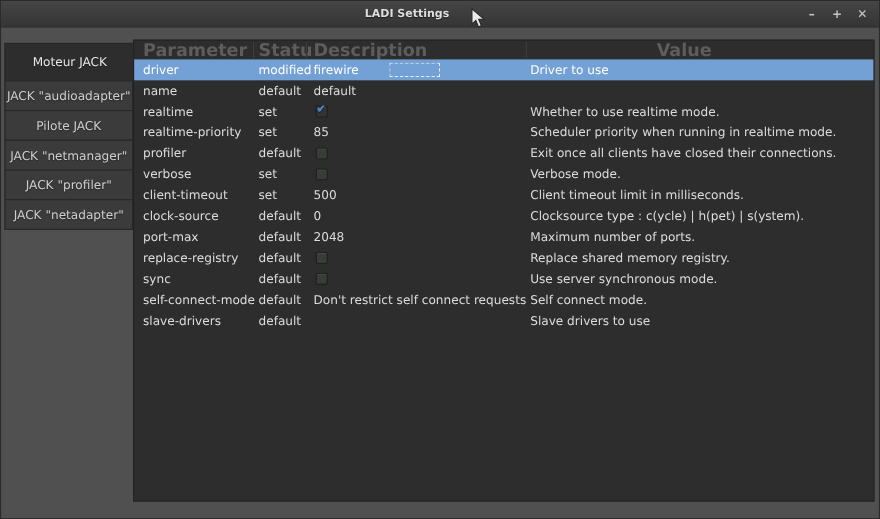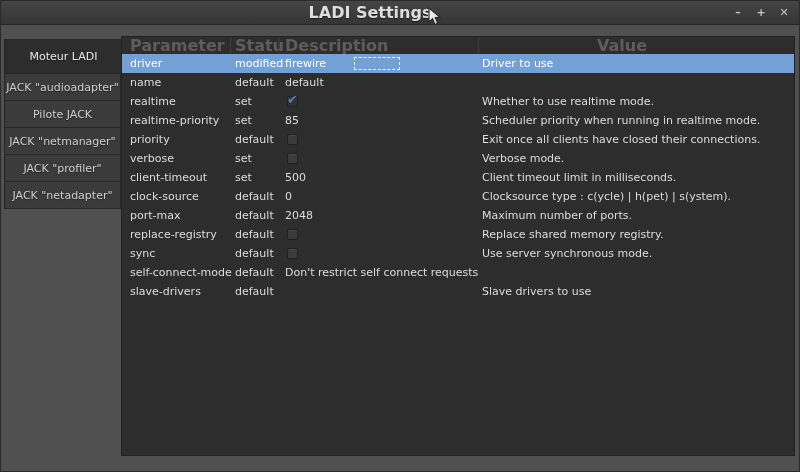--- a/index.html
+++ b/index.html
@@ -10,21 +10,21 @@
     -webkit-font-smoothing:antialiased;
   }
   
   .titlebar{
     position:absolute;left:0;top:0;right:0;height:23px;
     background:linear-gradient(#454545,#353535);
     border-bottom:1px solid #262626;
   }
   .titlebar .title{
     position:absolute;left:0;right:60px;top:0;height:23px;line-height:23px;
-    text-align:center;font-size:16px;font-weight:bold;color:#dedede;
+    text-align:center;font-size:10px;font-weight:bold;color:#dedede;
     text-shadow:0 1px 1px rgba(0,0,0,.55);
   }
   .win-controls{position:absolute;right:8px;top:0;height:23px;display:flex;align-items:center;gap:9px;}
   .win-btn{
     width:14px;height:14px;line-height:14px;text-align:center;
     color:#c4c4c4;font-size:11px;font-weight:bold;cursor:default;
   }
   
   .cursor{position:absolute;left:427px;top:6px;z-index:50;}
   
@@ -92,21 +92,21 @@
     </div>
   </div>
 
   <div class="cursor">
     <svg width="14" height="20" viewBox="0 0 14 20">
       <path d="M1,1 L1,15 L4.6,11.6 L7,17.5 L9.6,16.3 L7.2,10.6 L12,10.4 Z" fill="#e9e9e9" stroke="#2a2a2a" stroke-width="1.1"></path>
     </svg>
   </div>
 
   <div class="sidebar">
-      <div class="tab active">Moteur LADI</div>
+      <div class="tab active">Moteur JACK</div>
       <div class="tab">JACK "audioadapter"</div>
       <div class="tab">Pilote JACK</div>
       <div class="tab">JACK "netmanager"</div>
       <div class="tab">JACK "profiler"</div>
       <div class="tab">JACK "netadapter"</div>
     </div>
 
   <div class="table">
     <div class="thead">
       <div class="cell c-param">Parameter</div>
@@ -138,21 +138,21 @@
           </div>
           <div class="cell c-desc">Whether to use realtime mode.</div>
         </div>
         <div class="trow">
           <div class="cell c-param">realtime-priority</div>
           <div class="cell c-status">set</div>
           <div class="cell c-value">85</div>
           <div class="cell c-desc">Scheduler priority when running in realtime mode.</div>
         </div>
         <div class="trow">
-          <div class="cell c-param">priority</div>
+          <div class="cell c-param">profiler</div>
           <div class="cell c-status">default</div>
           <div class="cell c-value">
             <span class="checkbox"></span>
           </div>
           <div class="cell c-desc">Exit once all clients have closed their connections.</div>
         </div>
         <div class="trow">
           <div class="cell c-param">verbose</div>
           <div class="cell c-status">set</div>
           <div class="cell c-value">
@@ -191,20 +191,21 @@
           <div class="cell c-status">default</div>
           <div class="cell c-value">
             <span class="checkbox"></span>
           </div>
           <div class="cell c-desc">Use server synchronous mode.</div>
         </div>
         <div class="trow">
           <div class="cell c-param">self-connect-mode</div>
           <div class="cell c-status">default</div>
           <div class="cell c-value">Don't restrict self connect requests</div>
+          <div class="cell c-desc">Self connect mode.</div>
         </div>
         <div class="trow">
           <div class="cell c-param">slave-drivers</div>
           <div class="cell c-status">default</div>
           <div class="cell c-value"></div>
           <div class="cell c-desc">Slave drivers to use</div>
         </div>
       </div>
   </div>
 

